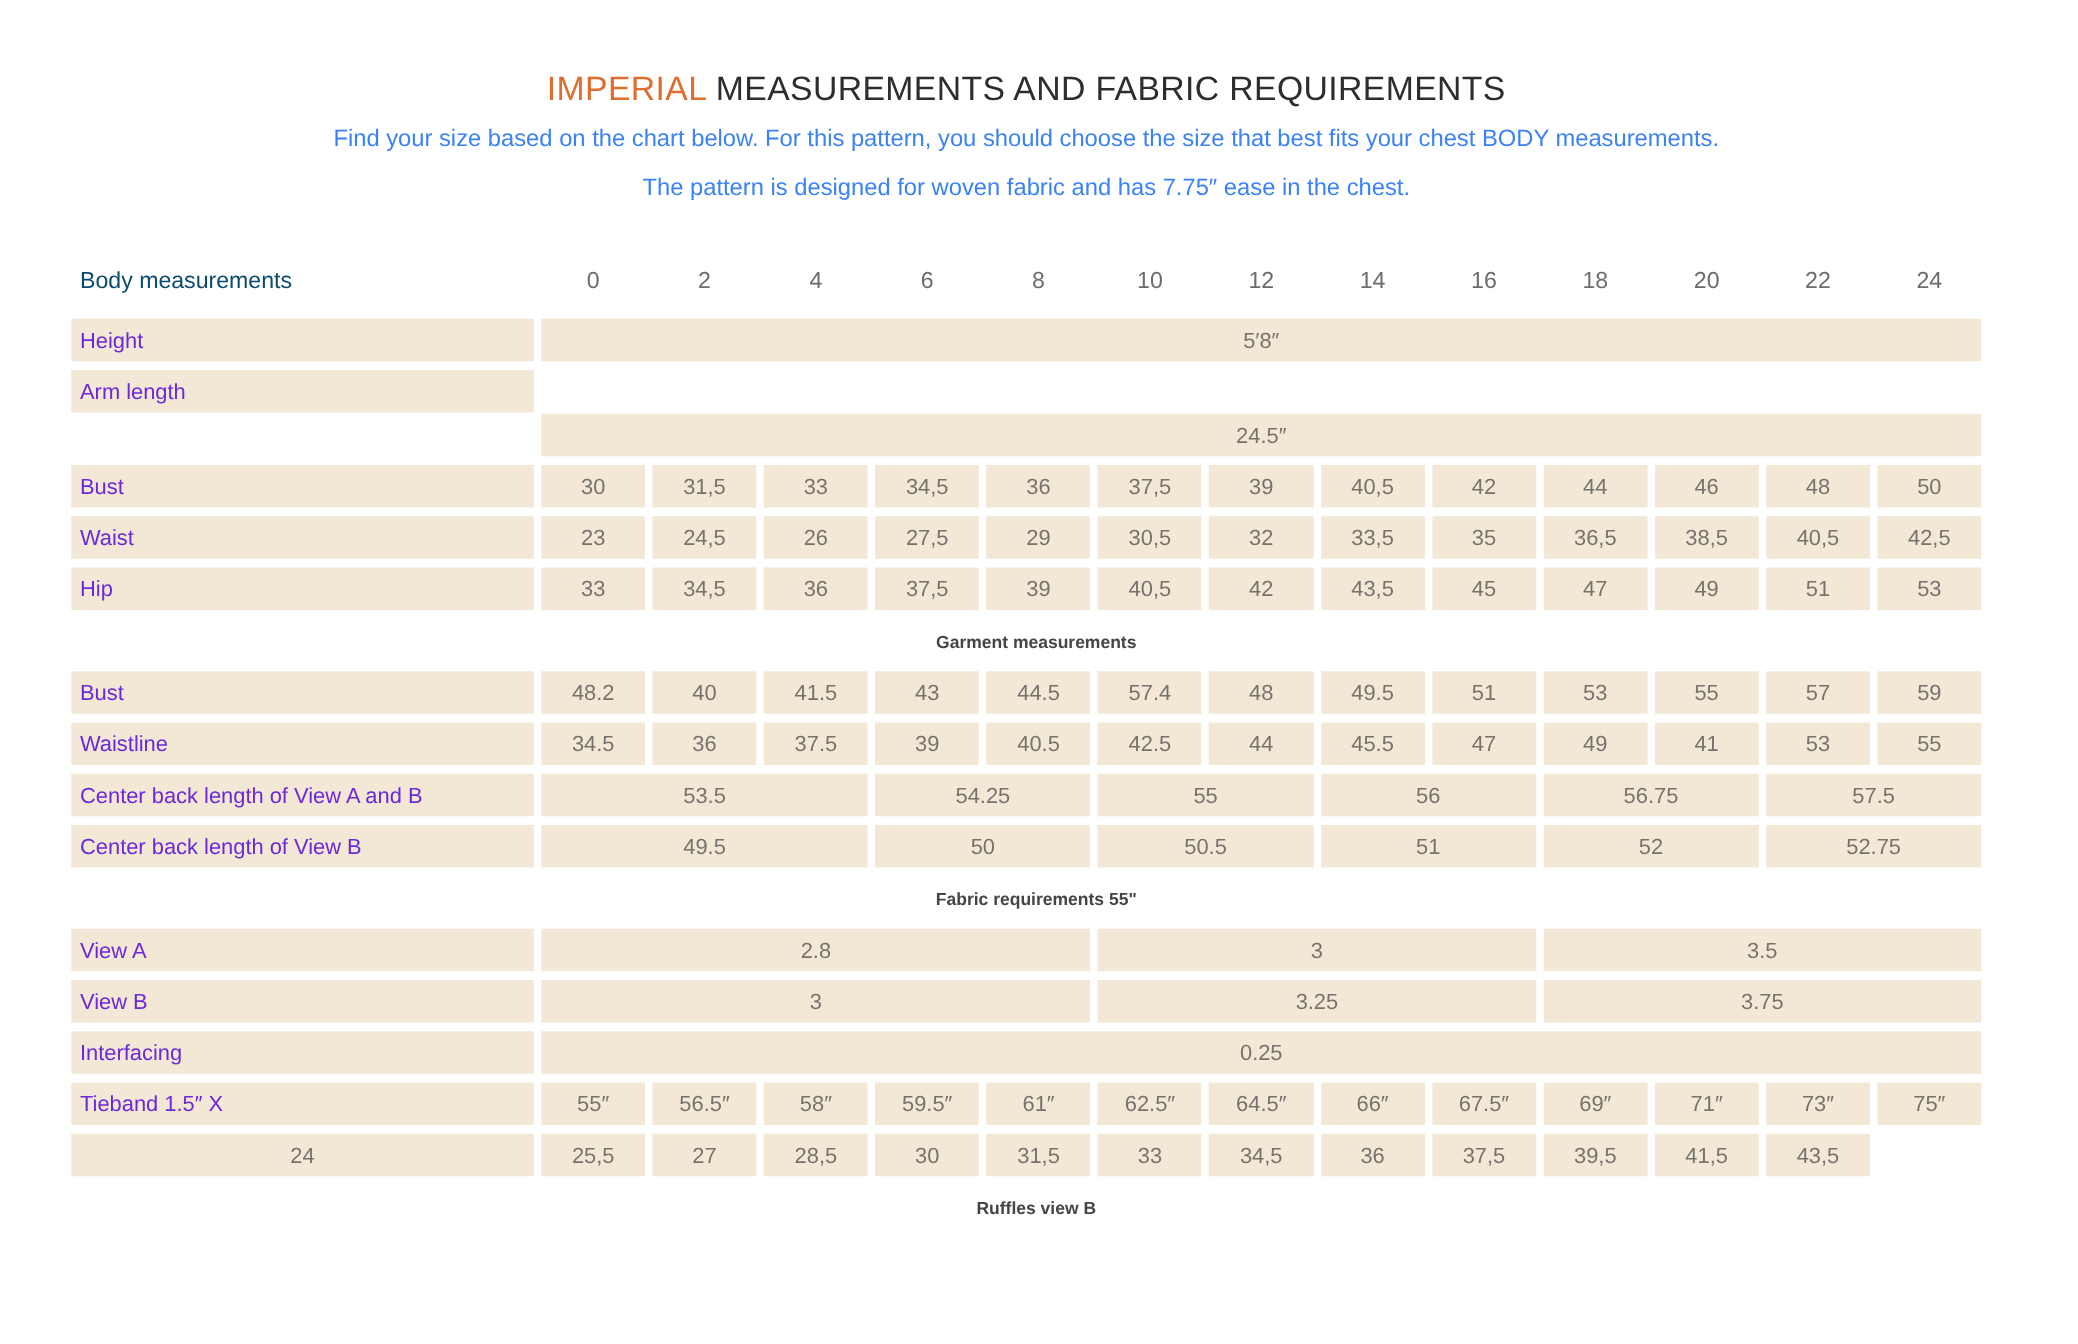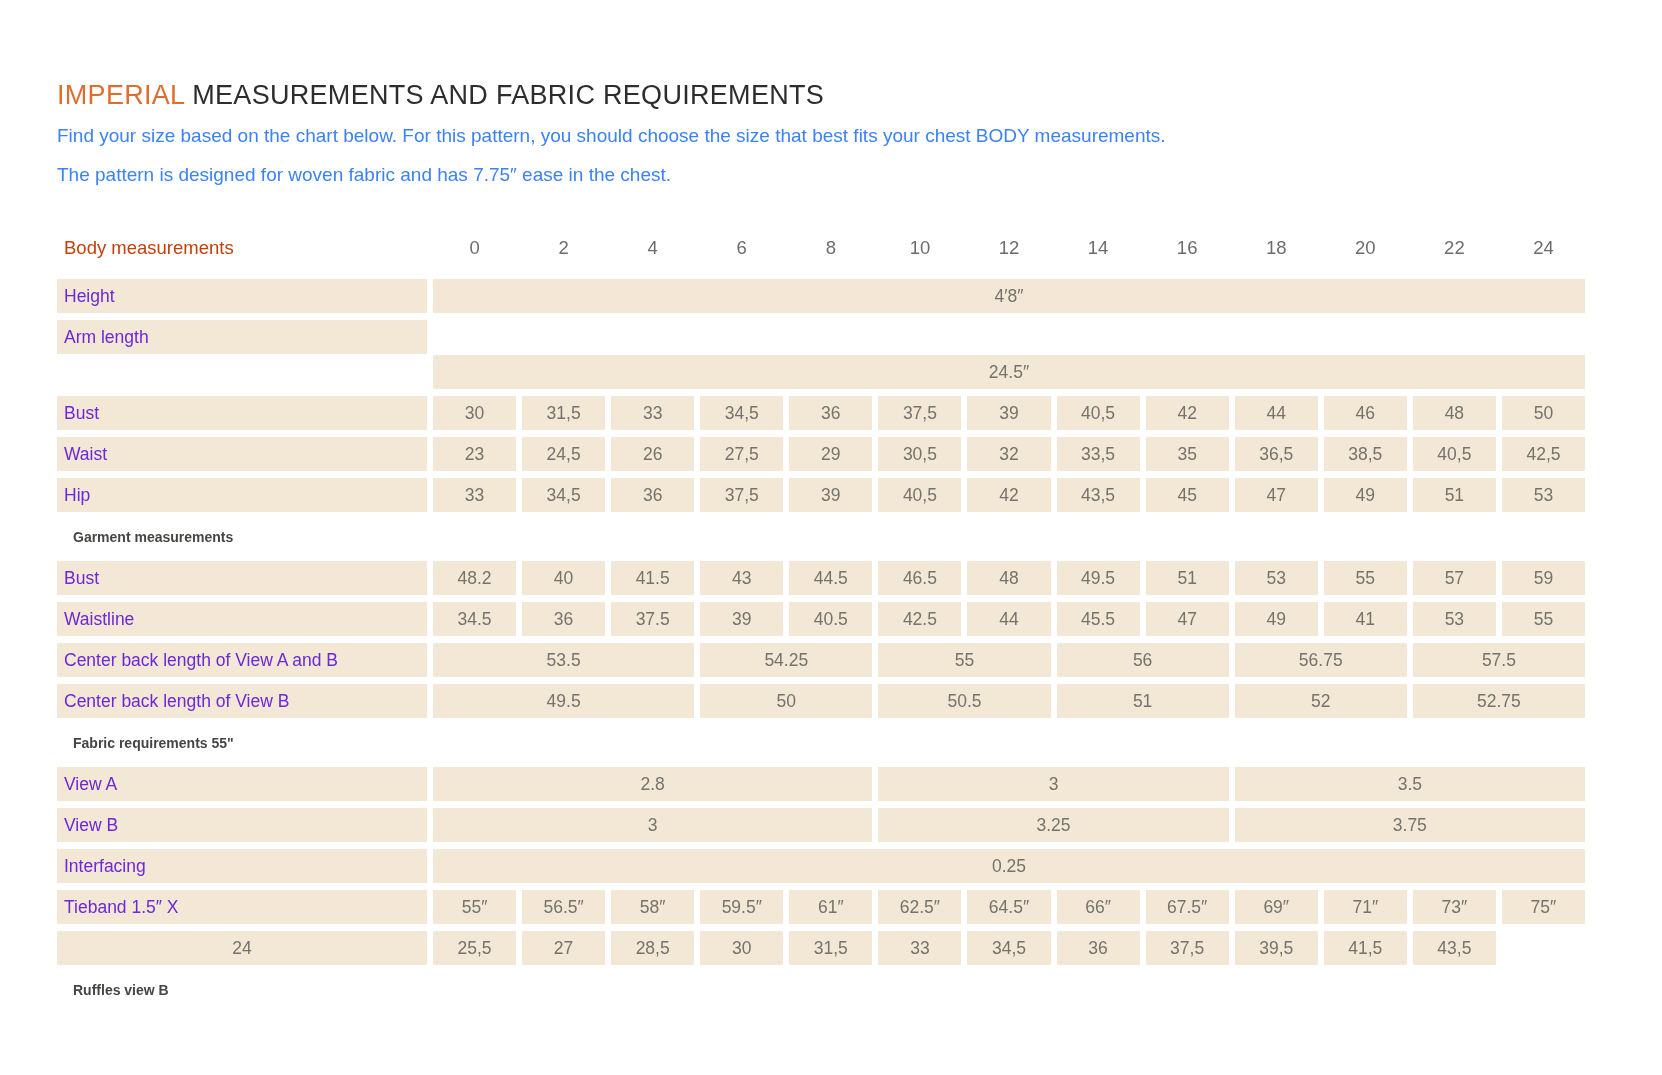--- a/index.html
+++ b/index.html
@@ -1,34 +1,34 @@
 <!DOCTYPE html>
 <html><head>
 <meta charset="utf-8">
 <style>
   html,body{margin:0;padding:0;}
   body{
     width:1662px;height:1075px;background:#ffffff;
     font-family:"Liberation Sans", sans-serif;
     overflow:hidden;
   }
-  .page{padding:80px 0 0 57px;width:1528px;}
+  .page{padding:56px 0 0 57px;width:1528px;text-align:center;}
   h1{
     margin:0;font-size:27px;font-weight:400;color:#2d2d2f;
     letter-spacing:.3px;line-height:31px;
   }
   h1 .accent{color:#de6e2f;}
   .intro{margin:7px 0 0;font-size:19px;line-height:32px;color:#3b82f6;font-weight:400;}
   .intro.first{margin-top:9px;}
 
   #size-table{margin-top:44px;width:1528px;}
   .trow{display:grid;grid-template-columns:370px repeat(13,1fr);column-gap:6px;}
   .thead{margin-bottom:18px;}
   .thead .hlabel{
-    font-size:18.5px;color:#c2410c;padding-left:7px;
+    font-size:18.5px;color:#0c4a6e;padding-left:7px;
     display:flex;align-items:center;height:26px;
   }
   .thead .hsize{
     font-size:18.5px;color:#6c6c6c;height:26px;
     display:flex;align-items:center;justify-content:center;
   }
   .drow{margin-bottom:7px;}
   .cell{
     background:#f2e8d5;height:34px;
     display:flex;align-items:center;justify-content:center;
@@ -60,21 +60,21 @@
         <div class="hsize">12</div>
         <div class="hsize">14</div>
         <div class="hsize">16</div>
         <div class="hsize">18</div>
         <div class="hsize">20</div>
         <div class="hsize">22</div>
         <div class="hsize">24</div>
       </div>
       <div class="trow drow">
         <div class="cell lcell">Height</div>
-        <div class="cell vcell" style="grid-column: span 13;">4′8″</div>
+        <div class="cell vcell" style="grid-column: span 13;">5′8″</div>
       </div>
       <div class="trow drow">
         <div class="cell lcell">Arm length</div>
         <div class="cell vcell" style="grid-column: span 13; margin-top: 35px;">24.5″</div>
       </div>
       <div class="trow drow">
         <div class="cell lcell">Bust</div>
         <div class="cell vcell">30</div>
         <div class="cell vcell">31,5</div>
         <div class="cell vcell">33</div>
@@ -122,21 +122,21 @@
         <div class="cell vcell">53</div>
       </div>
       <div class="section-row">Garment measurements</div>
       <div class="trow drow">
         <div class="cell lcell">Bust</div>
         <div class="cell vcell">48.2</div>
         <div class="cell vcell">40</div>
         <div class="cell vcell">41.5</div>
         <div class="cell vcell">43</div>
         <div class="cell vcell">44.5</div>
-        <div class="cell vcell">46.5</div>
+        <div class="cell vcell">57.4</div>
         <div class="cell vcell">48</div>
         <div class="cell vcell">49.5</div>
         <div class="cell vcell">51</div>
         <div class="cell vcell">53</div>
         <div class="cell vcell">55</div>
         <div class="cell vcell">57</div>
         <div class="cell vcell">59</div>
       </div>
       <div class="trow drow">
         <div class="cell lcell">Waistline</div>

